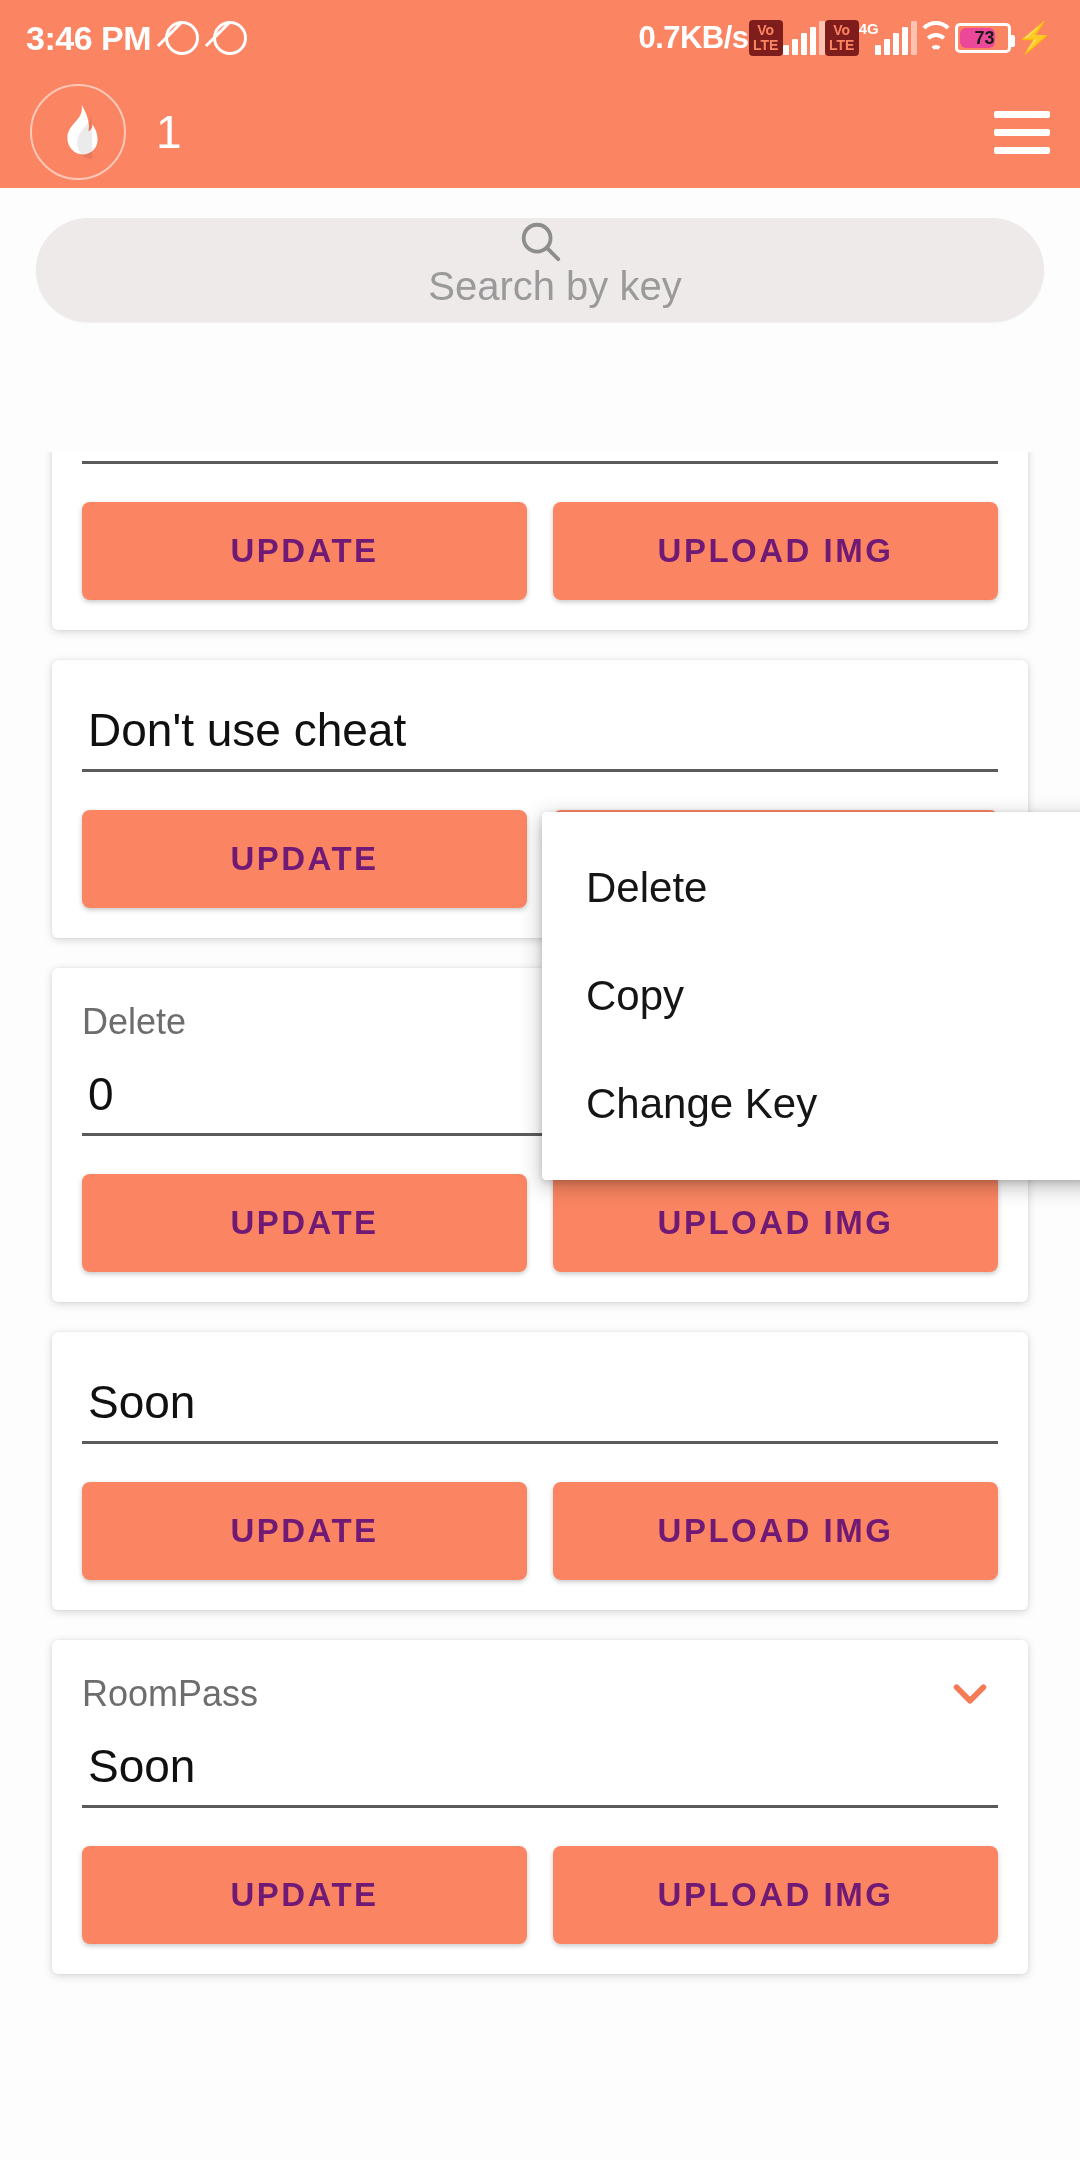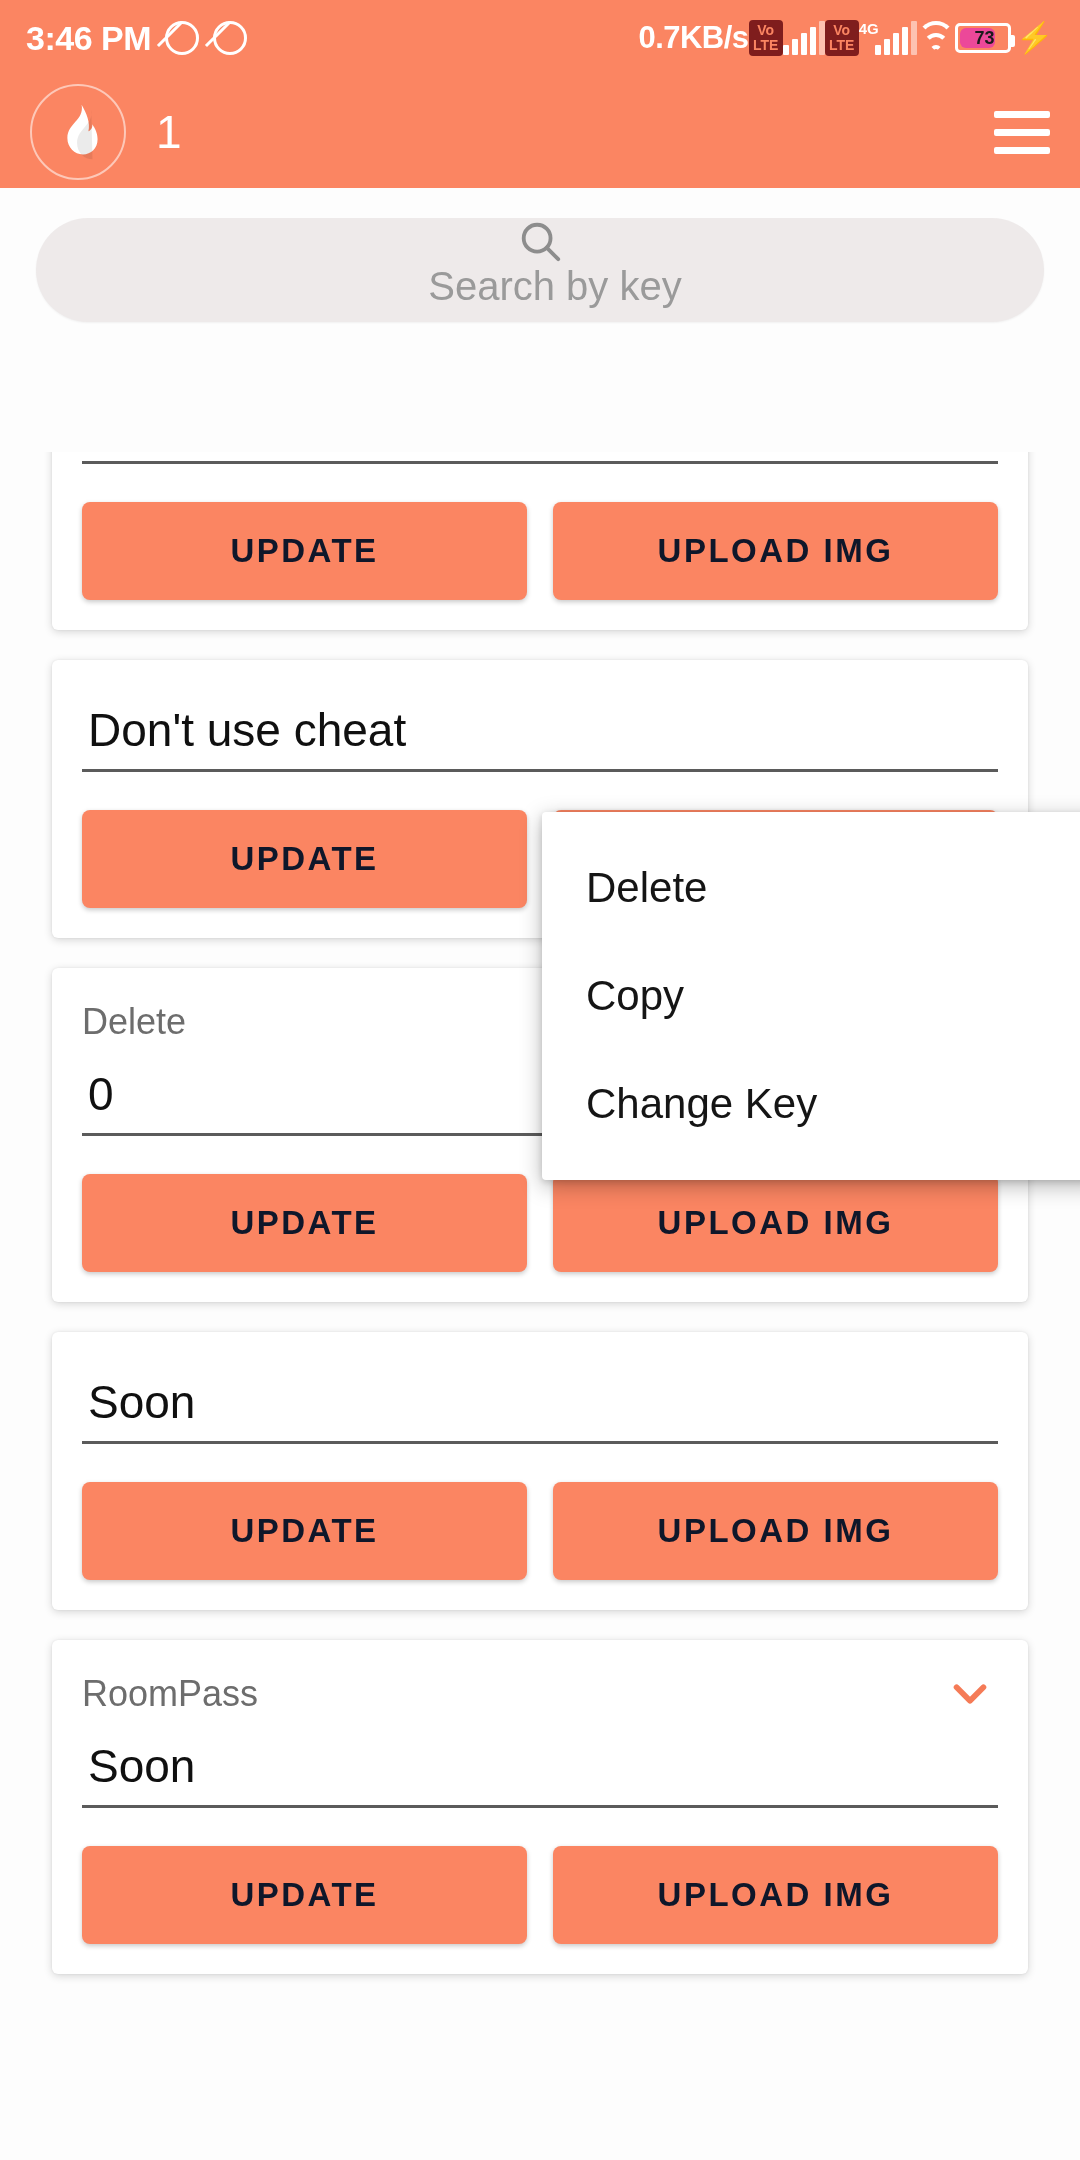--- a/index.html
+++ b/index.html
@@ -92,21 +92,21 @@
   .card-label { font-size: 36px; color: #6d6d6d; }
   .chevron { margin-left: auto; width: 56px; height: 56px; display: flex;
              align-items: center; justify-content: center; }
   .chevron svg { width: 46px; height: 46px; }
   .field {
     margin-top: 10px; border-bottom: 3px solid #5b5b5b; padding: 0 6px 12px 6px;
     font-size: 46px; color: #101010; min-height: 76px; display: flex; align-items: flex-end;
   }
   .btn-row { display: flex; gap: 26px; margin-top: 38px; }
   .btn {
-    flex: 1 1 0; height: 98px; background: #fb8562; color: #0f172a;
+    flex: 1 1 0; height: 98px; background: #fb8562; color: #701a75;
     border: none; border-radius: 8px; font-size: 33px; font-weight: bold;
     letter-spacing: 2.5px; font-family: "Liberation Sans", sans-serif;
     box-shadow: 0 2px 5px rgba(0,0,0,.22); cursor: pointer;
   }
 
   
   .popup {
     position: absolute; left: 542px; top: 812px; width: 560px;
     background: #ffffff; border-radius: 4px;
     box-shadow: 0 6px 22px rgba(0,0,0,.28), 0 2px 6px rgba(0,0,0,.14);

